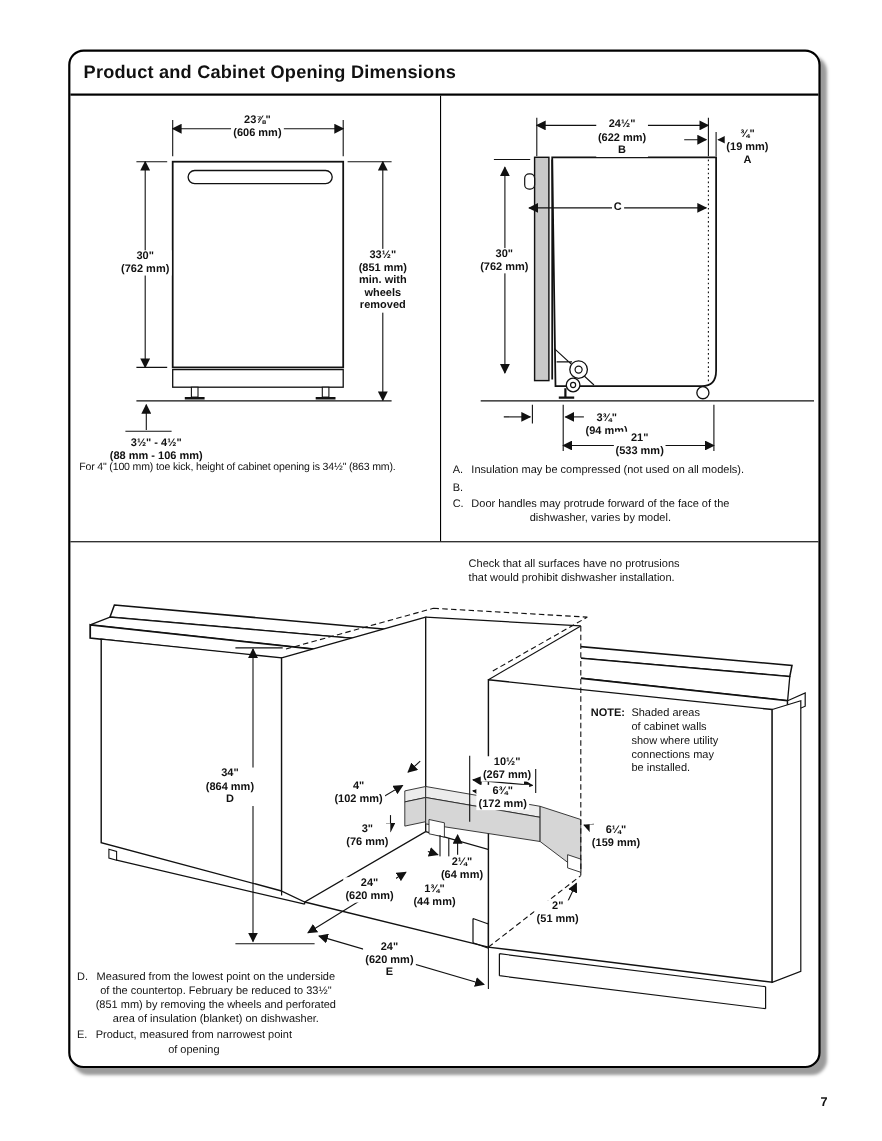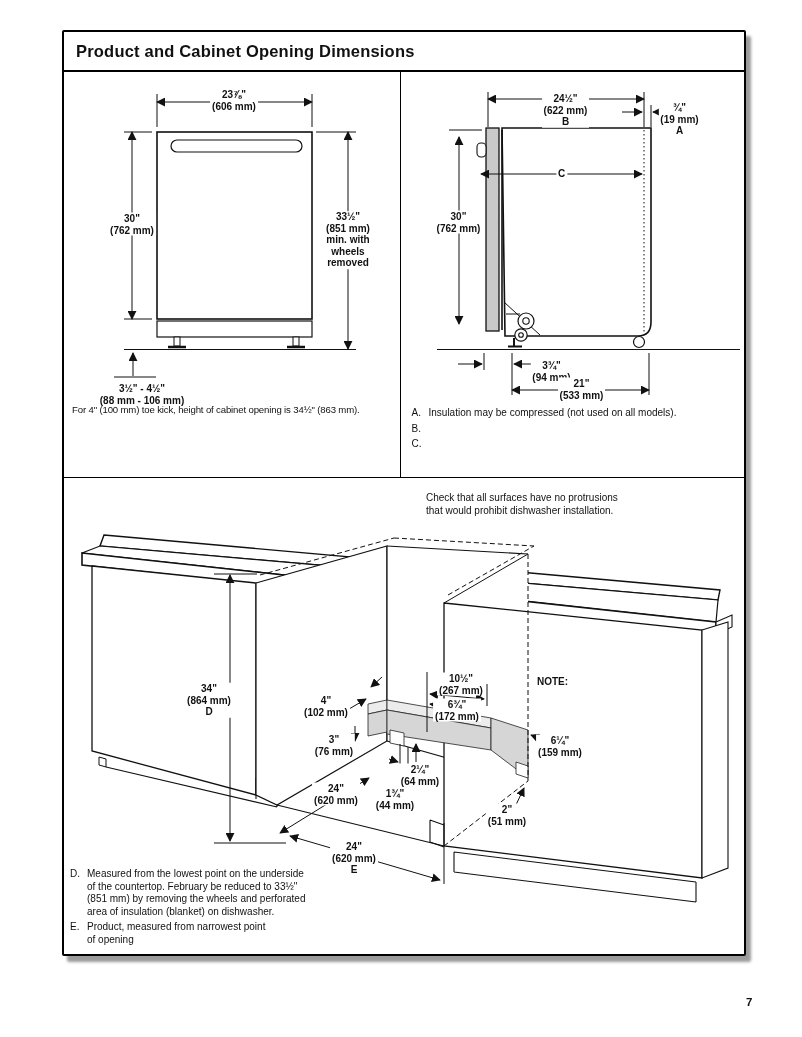--- a/index.html
+++ b/index.html
@@ -1,37 +1,37 @@
 <!DOCTYPE html>
 <html><head>
 <meta charset="utf-8">
 <style>
   html,body{margin:0;padding:0;background:#fff;}
   #page{position:relative;width:802px;height:1037px;background:#fff;
         font-family:"Liberation Sans",sans-serif;color:#111;overflow:hidden;}
-  #main-box{position:absolute;left:62px;top:30px;width:680px;height:922px;
-        border:2.5px solid #000;border-radius:2px;background:#fff;
+  #main-box{position:absolute;left:62px;top:45px;width:680px;height:922px;
+        border:2.5px solid #000;border-radius:14px;background:#fff;
         box-shadow:5px 6px 3px #9b9b9b;}
   #title-bar{position:relative;height:40px;border-bottom:2.5px solid #000;
         display:flex;align-items:center;padding-left:12px;box-sizing:border-box;}
   #title-bar .t{font-size:16.5px;font-weight:bold;letter-spacing:.2px;}
   #panels{position:relative;height:405px;}
   #front-panel{position:absolute;left:0;top:0;width:336px;height:405px;
         border-right:1.5px solid #000;}
   #side-panel{position:absolute;left:337.5px;top:0;width:342px;height:405px;}
   #cabinet-panel{position:relative;height:472px;border-top:1.5px solid #000;}
   svg{position:absolute;left:0;top:0;}
   .dim{position:absolute;transform:translate(-50%,-50%);text-align:center;
        font-size:10px;font-weight:bold;line-height:11.5px;white-space:pre-line;
        background:#fff;padding:0 2px;}
   .plain{position:absolute;font-size:10px;line-height:12.5px;white-space:pre-line;}
   .note-list{position:absolute;font-size:10px;line-height:12.5px;}
   .note-item{display:flex;margin-bottom:3px;}
   .note-item .mk{width:17px;flex:none;}
-  .note-item .bd{white-space:pre-line;}
+  .note-item .bd{white-space:pre-line;text-align:center;}
   .oneline{position:absolute;font-size:9.6px;letter-spacing:-.15px;white-space:nowrap;}
   #note-block{position:absolute;display:flex;font-size:10px;line-height:12.5px;}
   #note-block .mk{font-weight:bold;width:37px;flex:none;}
   #note-block .bd{white-space:pre-line;width:128px;}
   #page-num{position:absolute;left:746px;top:996px;font-size:11.5px;font-weight:bold;}
   .ln{stroke:#111;fill:none;}
 </style>
 </head>
 <body>
 
@@ -145,20 +145,22 @@
         <div class="note-list" style="left:10px;top:335px;width:328px;">
           <div class="note-item">
             <span class="mk">A.</span>
             <span class="bd">Insulation may be compressed (not used on all models).</span>
           </div>
           <div class="note-item">
             <span class="mk">B.</span>
           </div>
           <div class="note-item">
             <span class="mk">C.</span>
+            <span class="bd">Door handles may protrude forward of the face of the
+dishwasher, varies by model.</span>
           </div>
         </div>
       </div>
     </div>
 
     <div id="cabinet-panel">
       <svg width="680" height="472" viewBox="0 0 680 472">
         <defs>
           <marker id="ah3" viewBox="0 0 10 10" markerWidth="9" markerHeight="9" refX="9" refY="5" orient="auto-start-reverse">
             <path d="M0,0 L10,5 L0,10 Z" fill="#111"></path>
@@ -224,22 +226,27 @@
 
         <path class="ln" d="M380,345 L380,406" stroke-width="1"></path>
         <line class="ln" x1="226" y1="358" x2="376" y2="402" stroke-width="1" marker-start="url(#ah3)" marker-end="url(#ah3)"></line>
 
         <line class="ln" x1="482" y1="263" x2="467" y2="257" stroke-width="1" marker-end="url(#ah3)"></line>
         <line class="ln" x1="450" y1="331" x2="460" y2="310" stroke-width="1" marker-end="url(#ah3)"></line>
       </svg>
 
       <div class="plain" style="left:362px;top:14px;">Check that all surfaces have no protrusions
 that would prohibit dishwasher installation.</div>
-      <div id="note-block" style="left:473px;top:150px;margin-top:48px;">
+      <div id="note-block" style="left:473px;top:150px;">
         <span class="mk">NOTE:</span>
+        <span class="bd">Shaded areas
+of cabinet walls
+show where utility
+connections may
+be installed.</span>
       </div>
 
       <div class="dim" style="left:145px;top:222px;">34"
 (864 mm)
 D</div>
       <div class="dim" style="left:262px;top:228px;">4"
 (102 mm)</div>
       <div class="dim" style="left:270px;top:267px;">3"
 (76 mm)</div>
       <div class="dim" style="left:272px;top:316px;">24"

